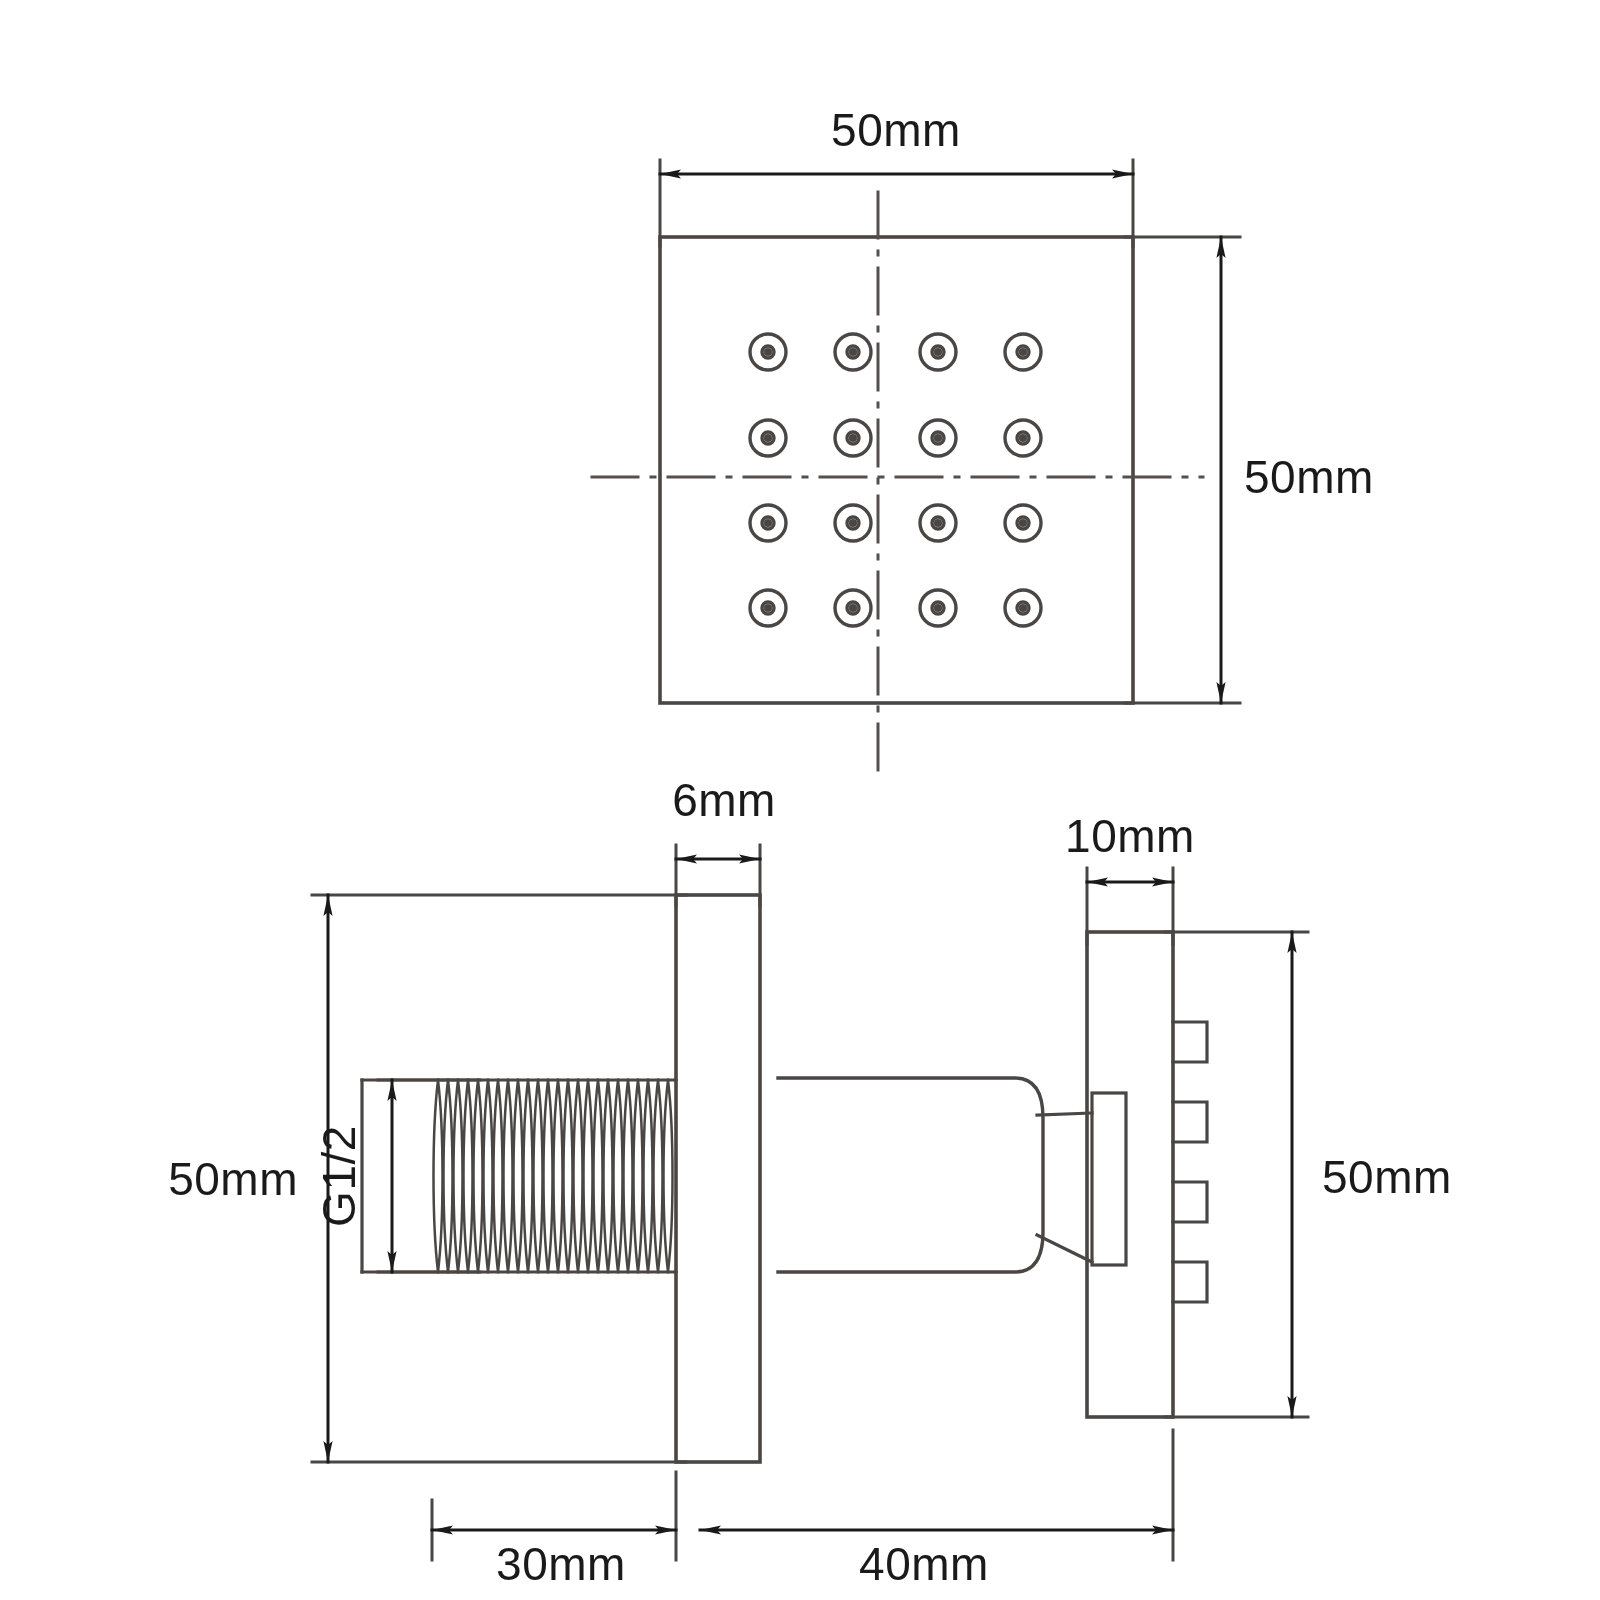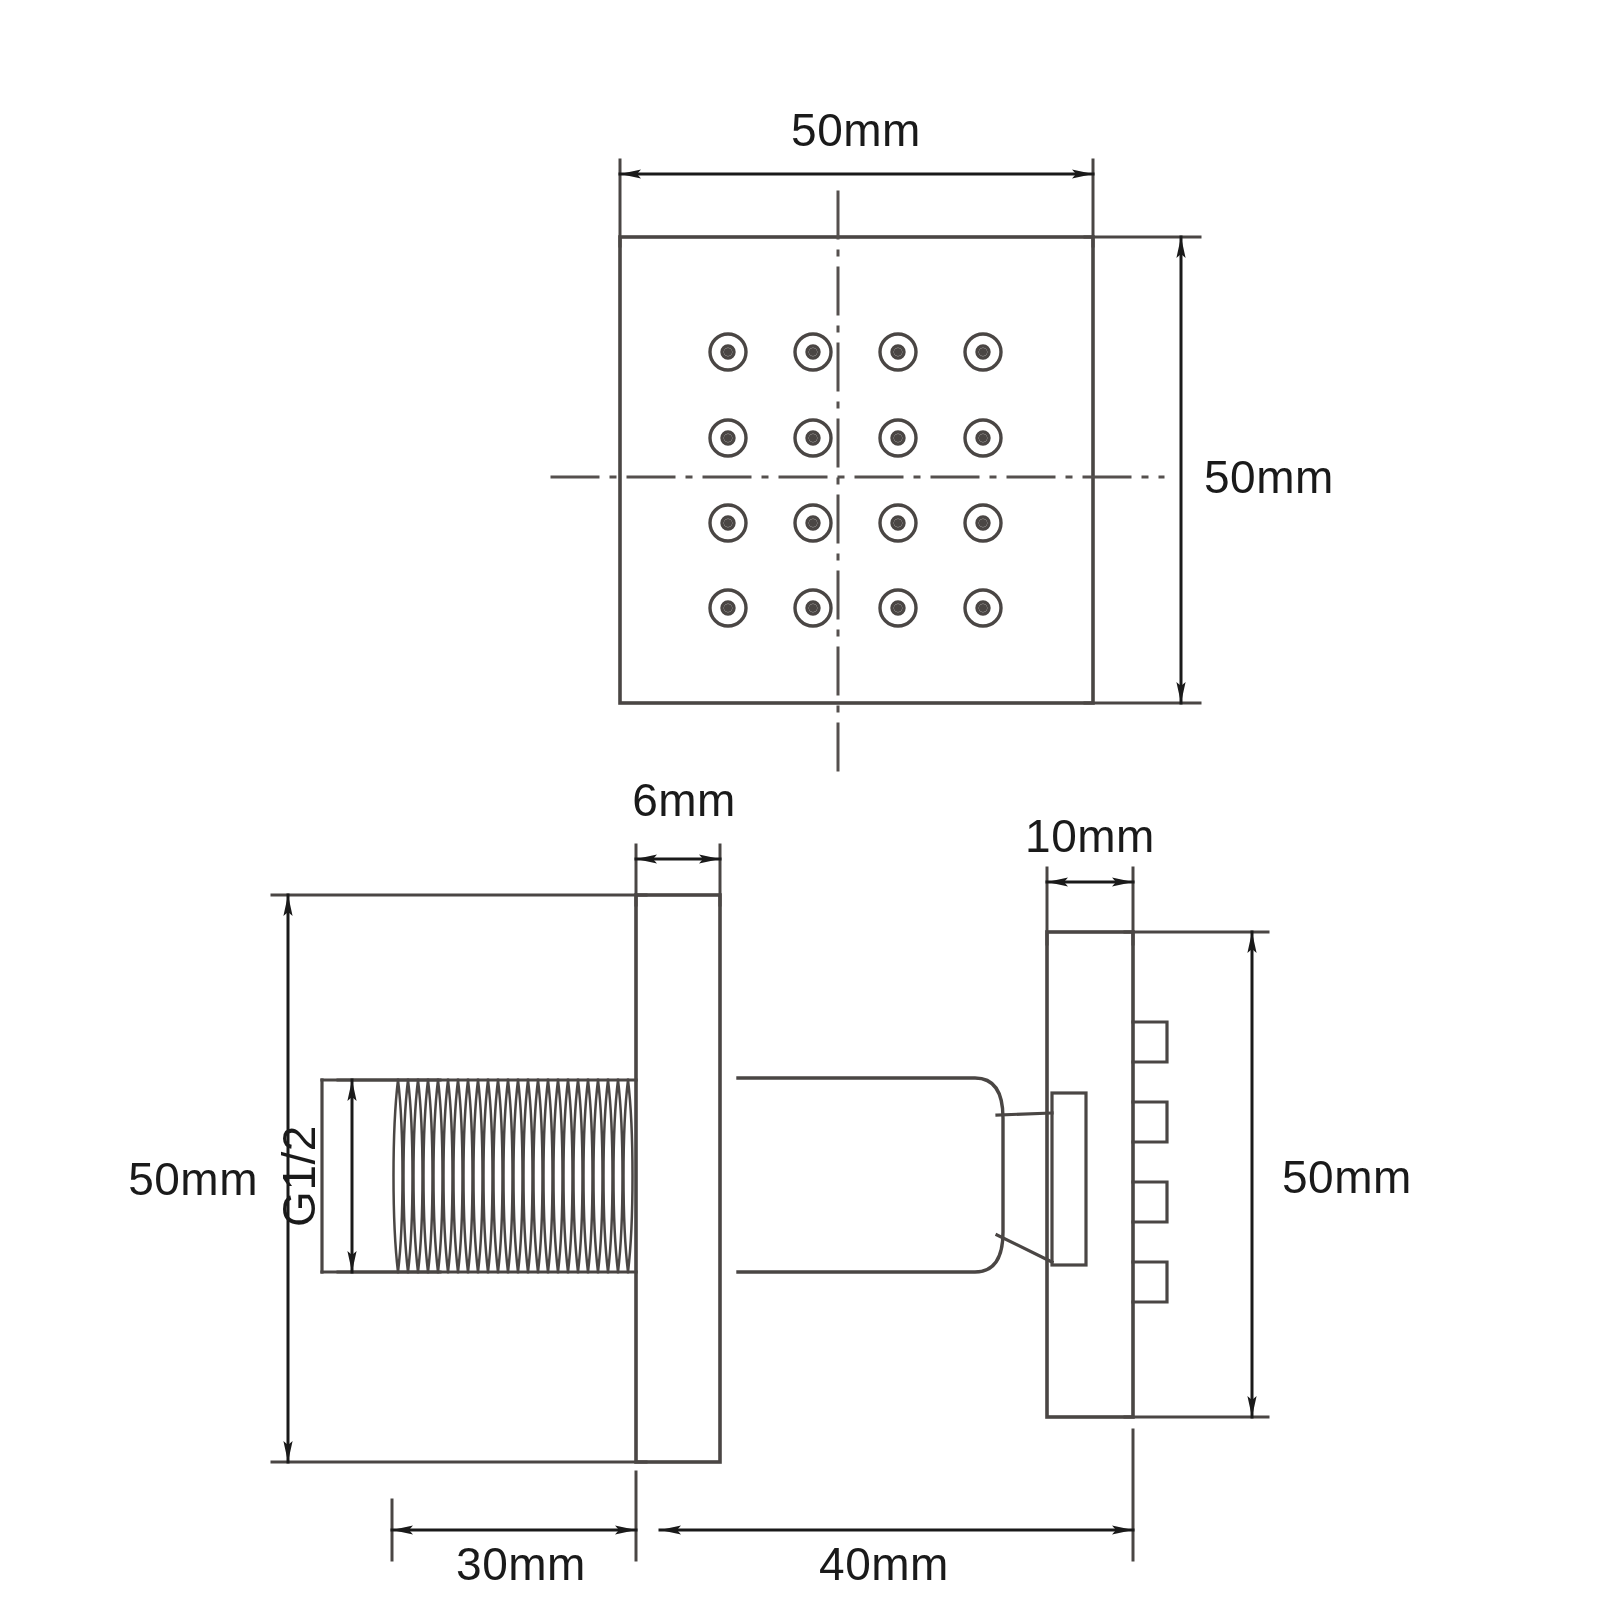--- a/index.html
+++ b/index.html
@@ -1,21 +1,21 @@
 <!DOCTYPE html>
 <html><head>
 <meta charset="utf-8">
 <style>
   html,body{margin:0;padding:0;background:#ffffff;}
   body{
     width:1600px;height:1600px;
     font-family:"Liberation Sans", sans-serif;
     overflow:hidden;
   }
-  #sheet{position:relative;width:1308px;height:1600px;background:#fff;}
+  #sheet{position:relative;width:1308px;height:1600px;background:#fff;margin-left:40px;}
   svg#drawing{position:absolute;top:0;left:0;width:1600px;height:1600px;display:block;}
   .dimtext{
     font-family:"Liberation Sans", sans-serif;
     font-size:46px;
     fill:#1a1a1a;
     letter-spacing:0.5px;
   }
 </style>
 </head>
 <body>

